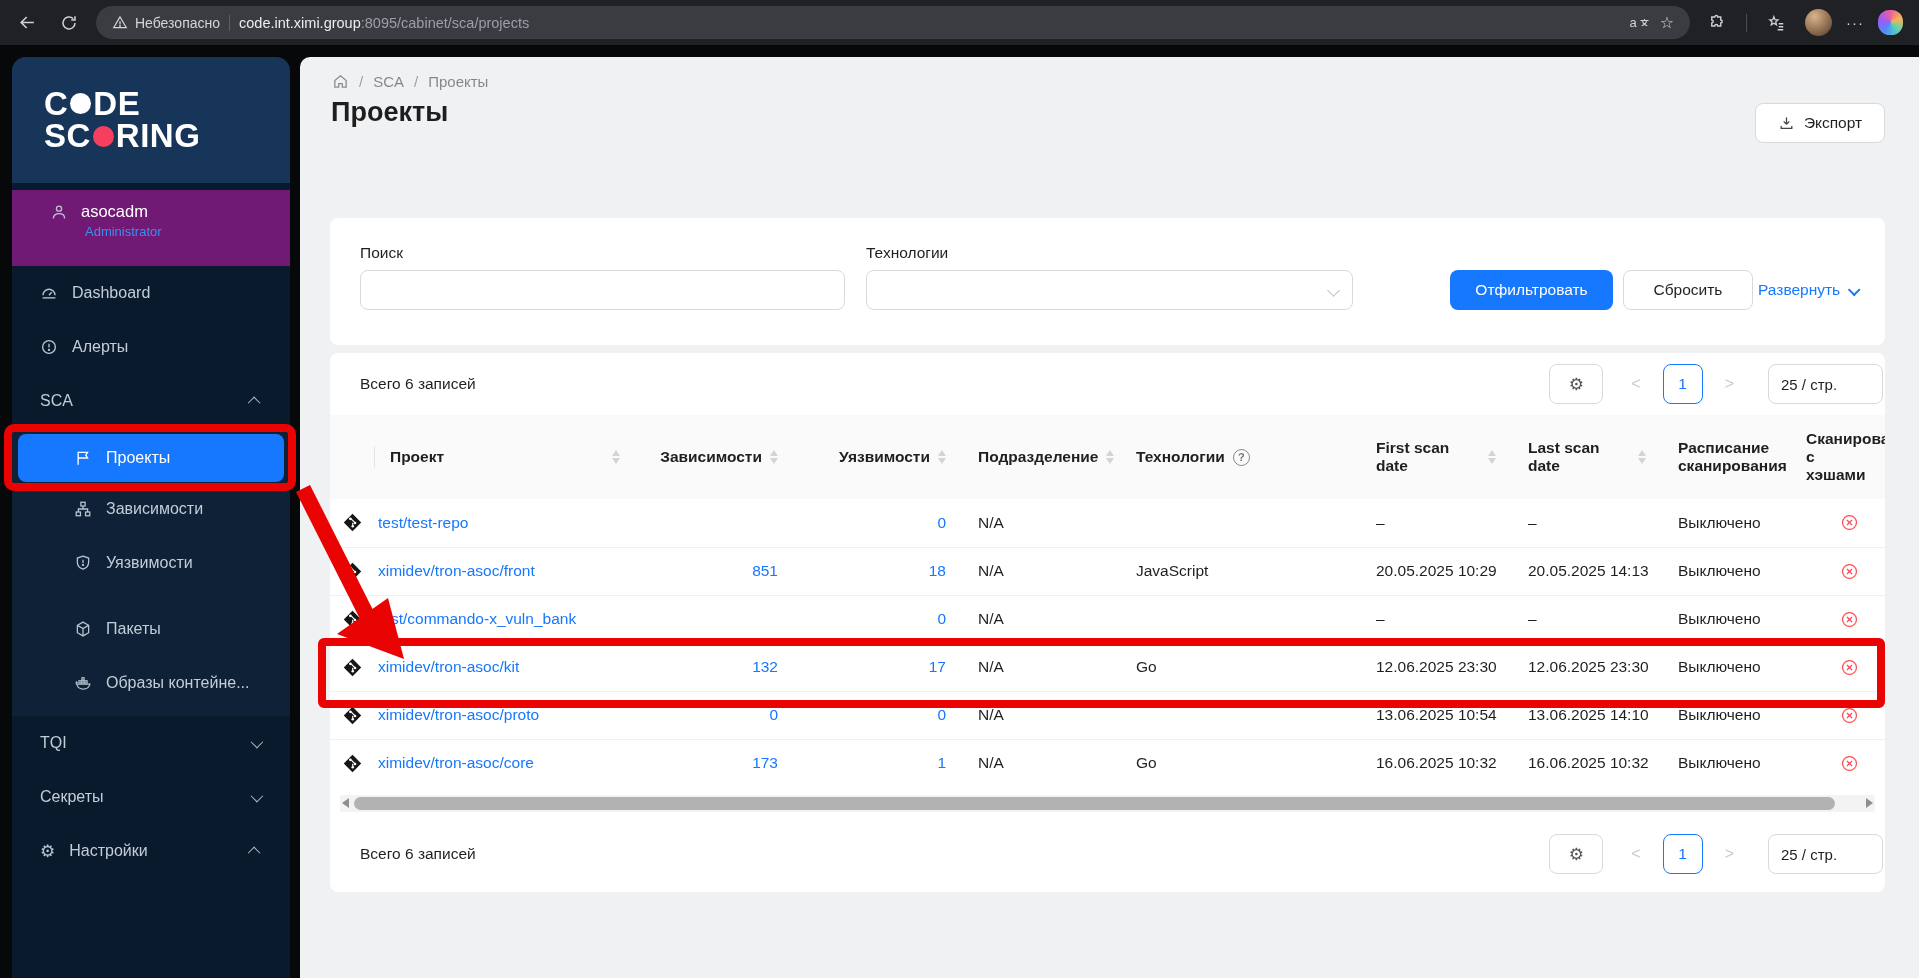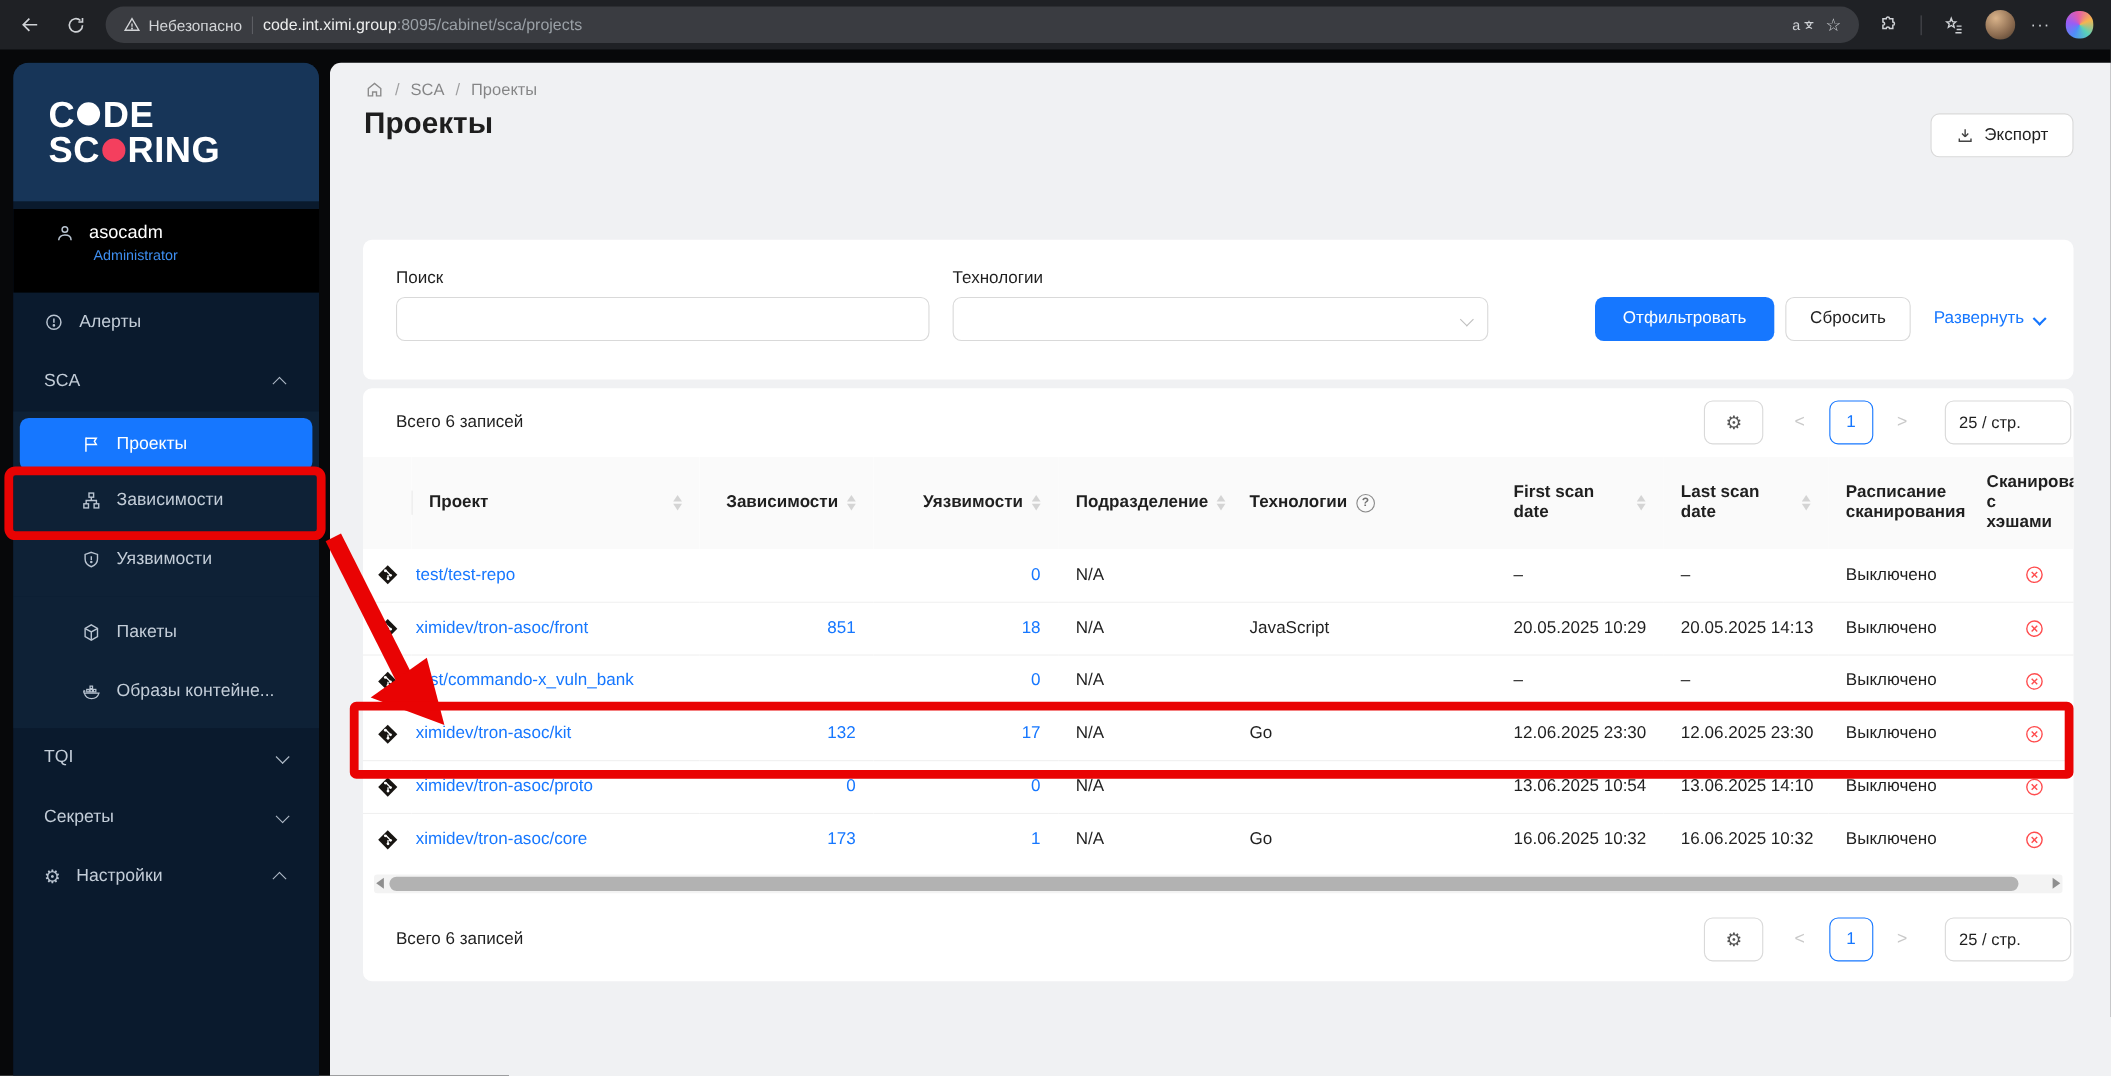--- a/index.html
+++ b/index.html
@@ -24,21 +24,21 @@
   .dots{color:#cfd2d6;font-size:15px;letter-spacing:1px}
   .copilot{width:25px;height:25px;border-radius:46%;background:conic-gradient(from 210deg,#4f8df9,#9a5cf5,#e65ca8,#f5b54f,#59d1b8,#4f8df9)}
 
   
   .sidebar{position:absolute;left:12px;top:57px;width:278px;height:921px;background:#0a1a2d;border-radius:14px 14px 0 0;overflow:hidden;color:#c3cdd8}
   .logo{height:126px;background:#173558;display:flex;flex-direction:column;justify-content:center;padding-left:32px;cursor:pointer}
   .logo .l1,.logo .l2{font-weight:800;font-size:33px;line-height:.98;letter-spacing:.5px;color:#fff;display:flex;align-items:center}
   .disc{display:inline-block;width:21px;height:21px;border-radius:50%;margin:0 2px}
   .disc.w{background:#fff}
   .disc.p{background:#f43f5e}
-  .userblk{margin-top:7px;height:76px;background:#000000;padding:12px 0 0 38px}
+  .userblk{margin-top:7px;height:76px;background:#701a75;padding:12px 0 0 38px}
   .userrow{display:flex;align-items:center;gap:13px;font-size:16.5px;color:#fff}
   .role{margin-left:35px;margin-top:3px;font-size:13px;color:#3e8ef0}
   .item{height:54px;display:flex;align-items:center;gap:14px;padding:0 30px 0 28px;font-size:16px;cursor:pointer}
   .sect{height:54px;display:flex;align-items:center;justify-content:space-between;padding:0 30px 0 28px;font-size:16px;cursor:pointer}
   .submenu{background:#0e2136;padding:6px 0}
   .sub{height:54px;display:flex;align-items:center;gap:14px;padding-left:62px;font-size:16px;cursor:pointer}
   .sub.active{height:48px;margin:0 6px;background:#1677ff;border-radius:8px;color:#fff;padding-left:56px}
   .chev{width:9px;height:9px;border-right:1.8px solid #aeb9c6;border-bottom:1.8px solid #aeb9c6;flex:none}
   .chev.dn{transform:rotate(45deg) translateY(-2px)}
   .chev.up{transform:rotate(-135deg) translateY(-2px)}
@@ -54,21 +54,21 @@
   .btn{display:flex;align-items:center;justify-content:center;gap:9px;background:#fff;border:1px solid #d9d9d9;border-radius:8px;font-size:15.5px;color:rgba(0,0,0,.88);cursor:pointer}
   .export{position:absolute;left:1455px;top:46px;width:130px;height:40px}
   .card{position:absolute;background:#fff;border-radius:8px}
   .f-card{left:30px;top:161px;width:1555px;height:127px;padding:26px 30px 0}
   .f-label{font-size:15.5px;color:rgba(0,0,0,.88)}
   .f-row{position:relative;height:100%}
   .inp{position:absolute;top:26px;height:40px;border:1px solid #d9d9d9;border-radius:8px;background:#fff;font-size:15px;padding:0 12px;color:rgba(0,0,0,.88)}
   .sel{display:flex;align-items:center;justify-content:flex-end;padding-right:14px;cursor:pointer}
   .sel .chev2{width:9px;height:9px;border-right:1.6px solid #bfbfbf;border-bottom:1.6px solid #bfbfbf;transform:rotate(45deg)}
   .b-primary{position:absolute;left:1090px;top:26px;width:163px;height:40px;background:#1677ff;border:none;border-radius:8px;color:#fff;font-size:15.5px;cursor:pointer}
-  .b-reset{position:absolute;left:1263px;top:26px;width:114px;height:40px}
+  .b-reset{position:absolute;left:1263px;top:26px;width:130px;height:40px}
   .expand{position:absolute;left:1398px;top:26px;height:40px;display:flex;align-items:center;gap:9px;color:#1677ff;font-size:15.5px;cursor:pointer}
   .expand .chev3{width:9px;height:9px;border-right:2px solid #1677ff;border-bottom:2px solid #1677ff;transform:rotate(45deg) translateY(-1px)}
 
   .t-card{left:30px;top:296px;width:1555px;height:539px;padding:0 0 12px}
   .t-toolbar{height:62px;display:flex;align-items:center;padding:0 2px 0 30px}
   .t-toolbar.bottom{height:52px;margin-top:16px}
   .total{font-size:15.5px;color:rgba(0,0,0,.88);flex:1}
   .pag{display:flex;align-items:center}
   .sq-btn{width:54px;height:40px;margin-right:28px}
   .pg-arrow{font-size:16px;color:#c9c9c9;cursor:pointer;user-select:none}
@@ -178,20 +178,28 @@
     <div class="userrow">
       <svg class="ic16" viewBox="0 0 24 24" fill="none" stroke="currentColor" stroke-width="1.8">
           <circle cx="12" cy="7.5" r="3.4"></circle>
           <path d="M4.5 20.5c0-4 3.2-6.3 7.5-6.3s7.5 2.3 7.5 6.3"></path>
         </svg>
       <span>asocadm</span>
     </div>
     <div class="role">Administrator</div>
   </div>
 
+  <div class="item">
+    <svg class="ic16" viewBox="0 0 24 24" fill="none" stroke="currentColor" stroke-width="1.8">
+        <path d="M4 15a8 8 0 1 1 16 0"></path>
+        <path d="M12 15l3.5-4"></path>
+        <path d="M3.5 18.5h17"></path>
+      </svg>
+    <span>Dashboard</span>
+  </div>
   <div class="item">
     <svg class="ic16" viewBox="0 0 24 24" fill="none" stroke="currentColor" stroke-width="1.8">
         <circle cx="12" cy="12" r="8.5"></circle>
         <path d="M12 7.5v5"></path>
         <circle cx="12" cy="15.8" r=".7" fill="currentColor"></circle>
       </svg>
     <span>Алерты</span>
   </div>
 
   <div class="sect">

